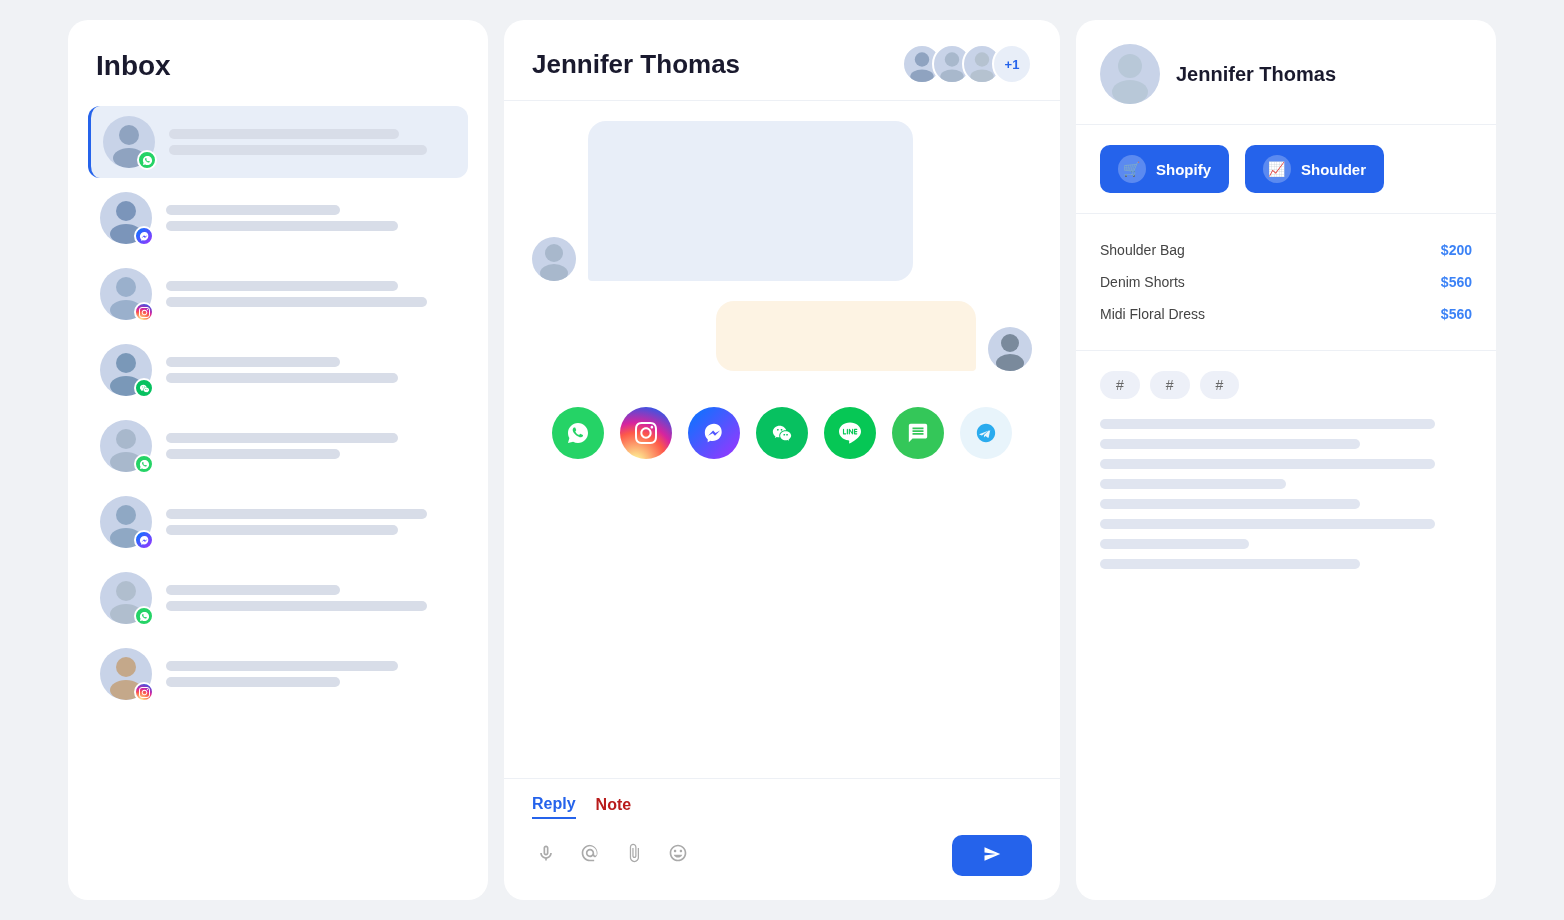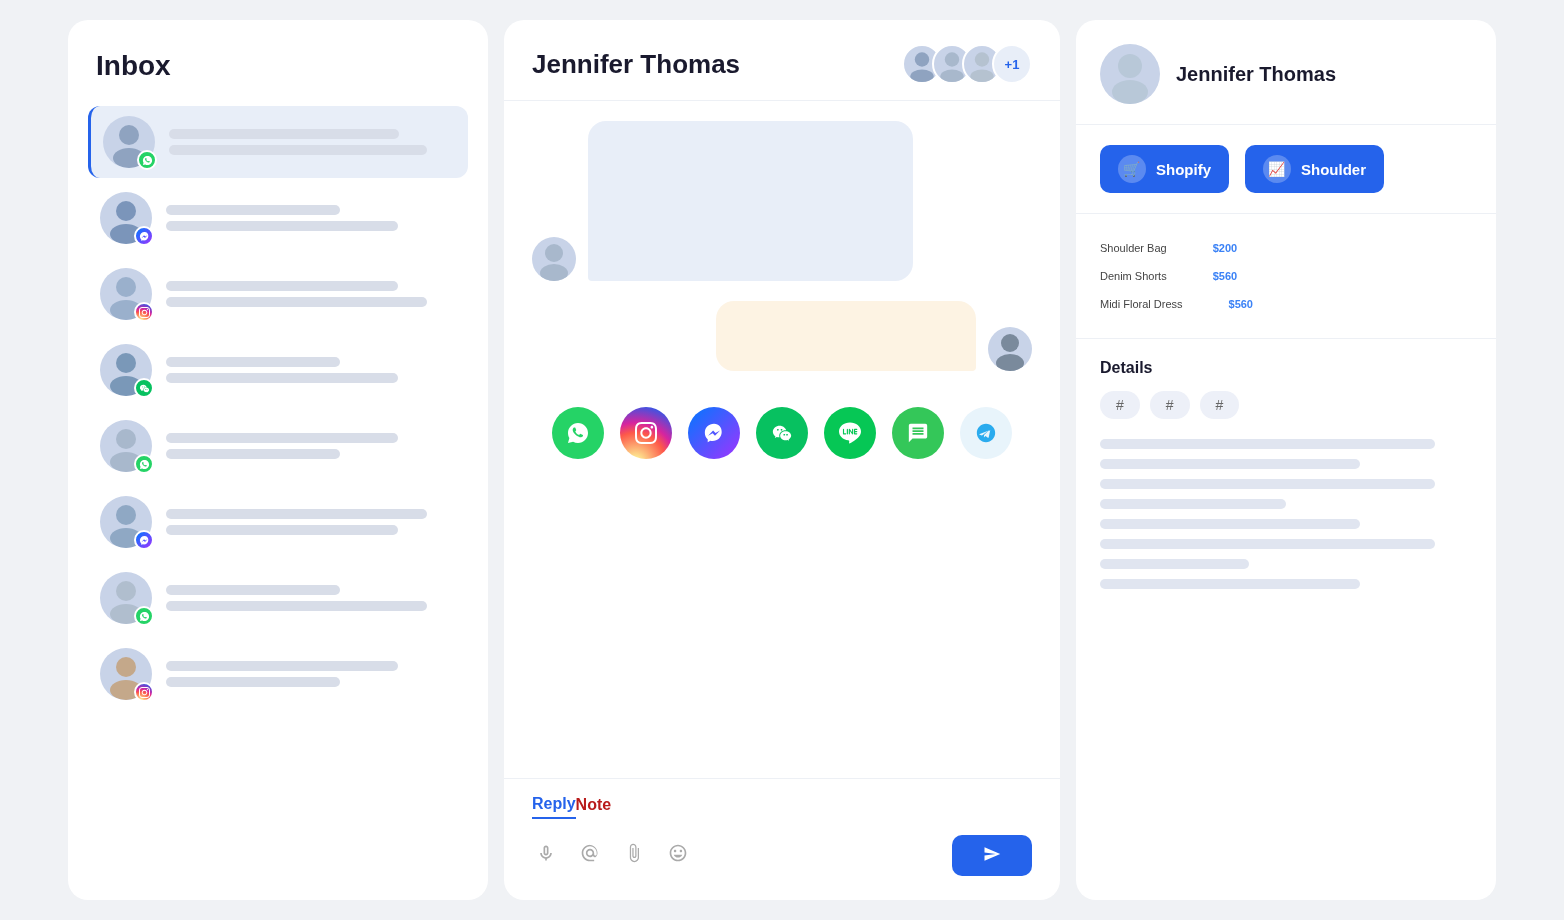--- a/index.html
+++ b/index.html
@@ -223,20 +223,21 @@
     .si-line { background: #06c755; color: #fff; }
     .si-sms { background: #34c759; color: #fff; }
     .si-telegram { background: #e8f4fb; color: #2aabee; }
 
     .chat-footer {
       padding: 16px 28px 24px;
       border-top: 1px solid #edf0f5;
     }
     .reply-tabs {
       display: flex;
+      gap: 20px;
       margin-bottom: 16px;
     }
     .reply-tab {
       font-size: 16px;
       font-weight: 600;
       color: #b91c1c;
       cursor: pointer;
       padding-bottom: 4px;
       border: none;
       background: none;
@@ -331,23 +332,24 @@
       justify-content: center;
       font-size: 14px;
     }
 
     .products-section {
       padding: 20px 24px;
       border-bottom: 1px solid #edf0f5;
     }
     .product-row {
       display: flex;
+      justify-content: space-between;
       align-items: center;
       padding: 8px 0;
-      font-size: 11px;
+      font-size: 14px;
     }
     .product-name { color: #444; }
     .product-price { color: #3b82f6; font-weight: 700; margin-left: 46px; }
 
     .details-section {
       padding: 20px 24px;
     }
     .details-title {
       font-size: 16px;
       font-weight: 700;
@@ -717,21 +719,20 @@
         <span class="product-name">Denim Shorts</span>
         <span class="product-price">$560</span>
       </div>
       <div class="product-row">
         <span class="product-name">Midi Floral Dress</span>
         <span class="product-price">$560</span>
       </div>
     </div>
 
     <div class="details-section">
-      <div class="details-title">Details</div>
       <div class="tags-row">
         <div class="tag-pill">#</div>
         <div class="tag-pill">#</div>
         <div class="tag-pill">#</div>
       </div>
       <div class="detail-lines">
         <div class="detail-line dl-full"></div>
         <div class="detail-line dl-med"></div>
         <div class="detail-line dl-full"></div>
         <div class="detail-line dl-short"></div>

